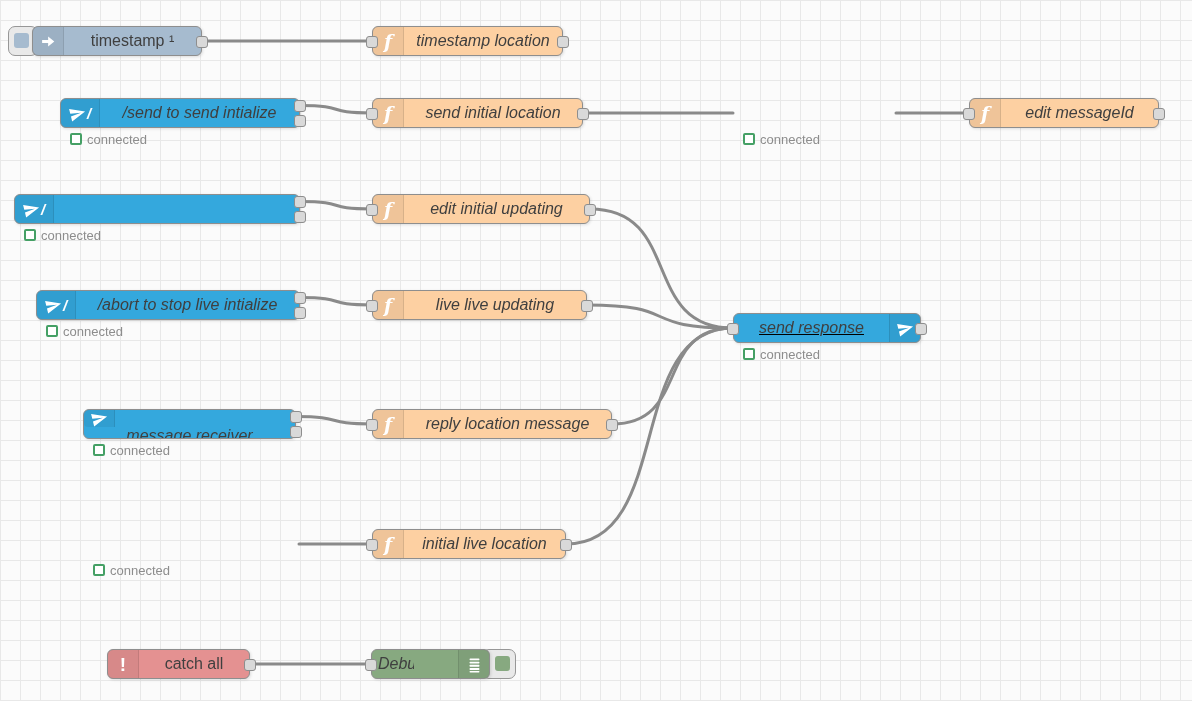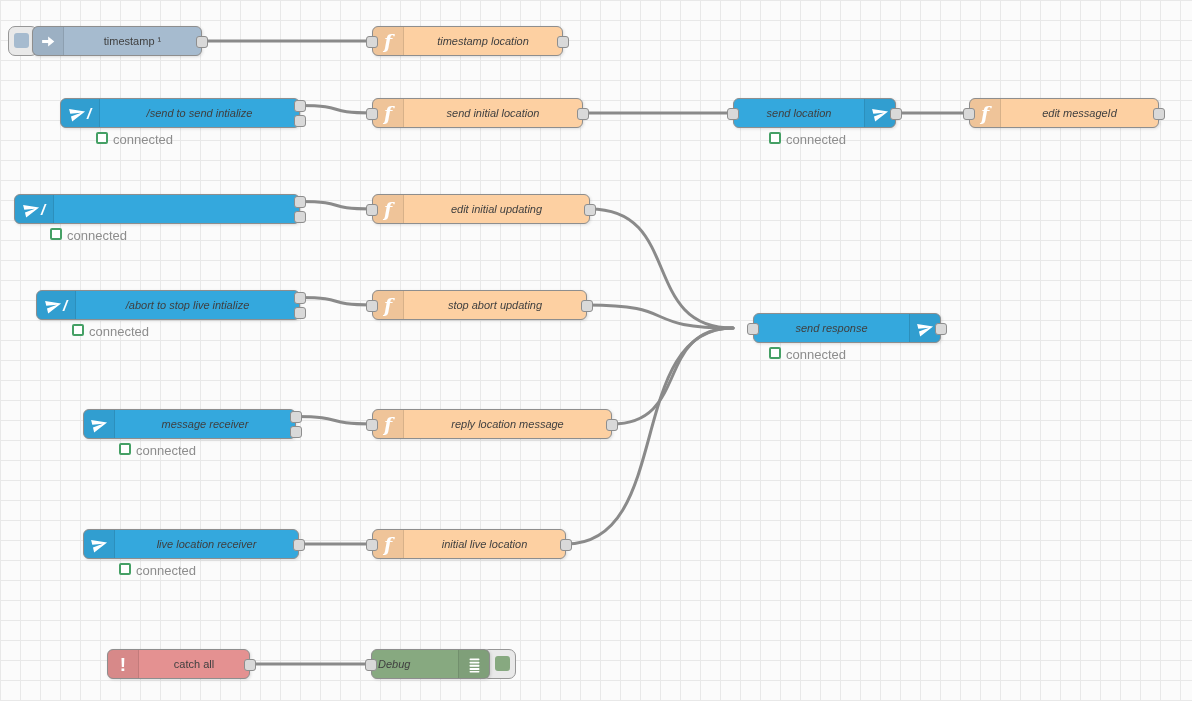--- a/index.html
+++ b/index.html
@@ -11,21 +11,21 @@
     background-size:20px 20px;
   }
   #wires{position:absolute;left:0;top:0;z-index:1;}
   #wires path{fill:none;stroke:var(--wire,#8a8a8a);stroke-width:3;stroke-linecap:round;}
   .node{
     position:absolute;height:30px;z-index:3;display:flex;align-items:center;
     border:1.5px solid #8e8e8e;border-radius:6px;box-sizing:border-box;
     box-shadow:1px 1px 3px rgba(0,0,0,0.12);cursor:pointer;
   }
   .node .label{
-    flex:1;text-align:center;font-size:11px;color:#3f3f3f;
+    flex:1;text-align:center;font-size:16px;color:#3f3f3f;
     white-space:nowrap;overflow:hidden;padding:0 6px;
   }
   .node.italic .label{font-style:italic;}
   .iconbox{
     width:30px;align-self:stretch;display:flex;align-items:center;justify-content:center;
     background:rgba(0,0,0,0.055);border-right:1px solid rgba(0,0,0,0.1);
     border-radius:4px 0 0 4px;
   }
   .iconbox.wide{width:38px;}
   .iconbox.right{border-right:none;border-left:1px solid rgba(0,0,0,0.1);border-radius:0 4px 4px 0;}
@@ -33,21 +33,21 @@
   .iconbox svg.plane{transform:rotate(-14deg);}
   .fx{font-family:"DejaVu Serif",serif;font-style:italic;font-weight:bold;font-size:19px;color:#fff;line-height:1;}
   .bang{font-weight:bold;font-size:19px;color:#fff;line-height:1;}
   .slash{color:#fff;font-weight:bold;font-style:italic;font-size:15px;margin-left:1px;}
   .port{
     position:absolute;width:10px;height:10px;background:var(--portfill,#d9d9d9);
     border:1.5px solid #8e8e8e;border-radius:3px;box-sizing:content-box;z-index:4;cursor:crosshair;
   }
   .port.in{left:-7px;}
   .port.out{right:-7px;}
-  .status{position:absolute;z-index:2;display:flex;align-items:flex-start;height:14px;margin-left:26px;}
+  .status{position:absolute;z-index:2;display:flex;align-items:center;height:14px;}
   .status .dot{
     width:8px;height:8px;border:2.6px solid var(--green,#45a065);
     border-radius:2px;background:#fff;display:inline-block;
   }
   .status .stext{margin-left:5px;font-size:13px;color:#8d8d8d;}
   .sidebtn{
     position:absolute;height:30px;z-index:2;background:#e9e9e9;
     border:1.5px solid #979797;border-radius:7px;box-sizing:border-box;cursor:pointer;
   }
   .sidebtn .inner{position:absolute;width:15px;height:15px;border-radius:3px;top:6px;}
@@ -107,30 +107,20 @@
       <span class="stext">connected</span>
     </div>
     <div class="node italic" style="left: 372px; top: 98px; width: 211px; background: rgb(253, 208, 162);">
       <span class="iconbox">
         <span class="fx">f</span>
       </span>
       <span class="label">send initial location</span>
       <span class="port in" style="top: 9px;"></span>
       <span class="port out" style="top: 9px;"></span>
     </div>
-    <div class="node italic" style="left: 733px; top: 98px; width: 163px; background: rgb(52, 168, 221);">
-      <span class="label">send location</span>
-      <span class="iconbox right">
-        <svg class="plane" viewBox="0 0 24 24">
-          <path d="M2.01 21 23 12 2.01 3 2 10l15 2-15 2z"></path>
-        </svg>
-      </span>
-      <span class="port in" style="top: 9px;"></span>
-      <span class="port out" style="top: 9px;"></span>
-    </div>
     <div class="status" style="left: 743px; top: 132px;">
       <span class="dot"></span>
       <span class="stext">connected</span>
     </div>
     <div class="node italic" style="left: 969px; top: 98px; width: 190px; background: rgb(253, 208, 162);">
       <span class="iconbox">
         <span class="fx">f</span>
       </span>
       <span class="label">edit messageId</span>
       <span class="port in" style="top: 9px;"></span>
@@ -170,67 +160,58 @@
       <span class="port out" style="top: 16px;"></span>
     </div>
     <div class="status" style="left: 46px; top: 324px;">
       <span class="dot"></span>
       <span class="stext">connected</span>
     </div>
     <div class="node italic" style="left: 372px; top: 290px; width: 215px; background: rgb(253, 208, 162);">
       <span class="iconbox">
         <span class="fx">f</span>
       </span>
-      <span class="label">stop abort updating</span>
-      <span class="port in" style="top: 9px;"></span>
-      <span class="port out" style="top: 9px;"></span>
-    </div>
-    <div class="node italic" style="left: 753px; top: 313px; width: 188px; background: rgb(52, 168, 221);">
+      <span class="label">live live updating</span>
+      <span class="port in" style="top: 9px;"></span>
+      <span class="port out" style="top: 9px;"></span>
+    </div>
+    <div class="node italic" style="left: 733px; top: 313px; width: 188px; background: rgb(52, 168, 221); text-decoration: underline;">
       <span class="label">send response</span>
       <span class="iconbox right">
         <svg class="plane" viewBox="0 0 24 24">
           <path d="M2.01 21 23 12 2.01 3 2 10l15 2-15 2z"></path>
         </svg>
       </span>
       <span class="port in" style="top: 9px;"></span>
       <span class="port out" style="top: 9px;"></span>
     </div>
     <div class="status" style="left: 743px; top: 347px;">
       <span class="dot"></span>
       <span class="stext">connected</span>
     </div>
-    <div class="node italic" style="left: 83px; top: 409px; width: 213px; background: rgb(52, 168, 221);">
+    <div class="node italic" style="left: 83px; top: 409px; width: 213px; background: rgb(52, 168, 221); flex-direction: column;">
       <span class="iconbox">
         <svg class="plane" viewBox="0 0 24 24">
           <path d="M2.01 21 23 12 2.01 3 2 10l15 2-15 2z"></path>
         </svg>
       </span>
       <span class="label">message receiver</span>
       <span class="port out" style="top: 1px;"></span>
       <span class="port out" style="top: 16px;"></span>
     </div>
     <div class="status" style="left: 93px; top: 443px;">
       <span class="dot"></span>
       <span class="stext">connected</span>
     </div>
     <div class="node italic" style="left: 372px; top: 409px; width: 240px; background: rgb(253, 208, 162);">
       <span class="iconbox">
         <span class="fx">f</span>
       </span>
       <span class="label">reply location message</span>
       <span class="port in" style="top: 9px;"></span>
-      <span class="port out" style="top: 9px;"></span>
-    </div>
-    <div class="node italic" style="left: 83px; top: 529px; width: 216px; background: rgb(52, 168, 221);">
-      <span class="iconbox">
-        <svg class="plane" viewBox="0 0 24 24">
-          <path d="M2.01 21 23 12 2.01 3 2 10l15 2-15 2z"></path>
-        </svg>
-      </span>
-      <span class="label">live location receiver</span>
       <span class="port out" style="top: 9px;"></span>
     </div>
     <div class="status" style="left: 93px; top: 563px;">
       <span class="dot"></span>
       <span class="stext">connected</span>
     </div>
     <div class="node italic" style="left: 372px; top: 529px; width: 194px; background: rgb(253, 208, 162);">
       <span class="iconbox">
         <span class="fx">f</span>
       </span>

